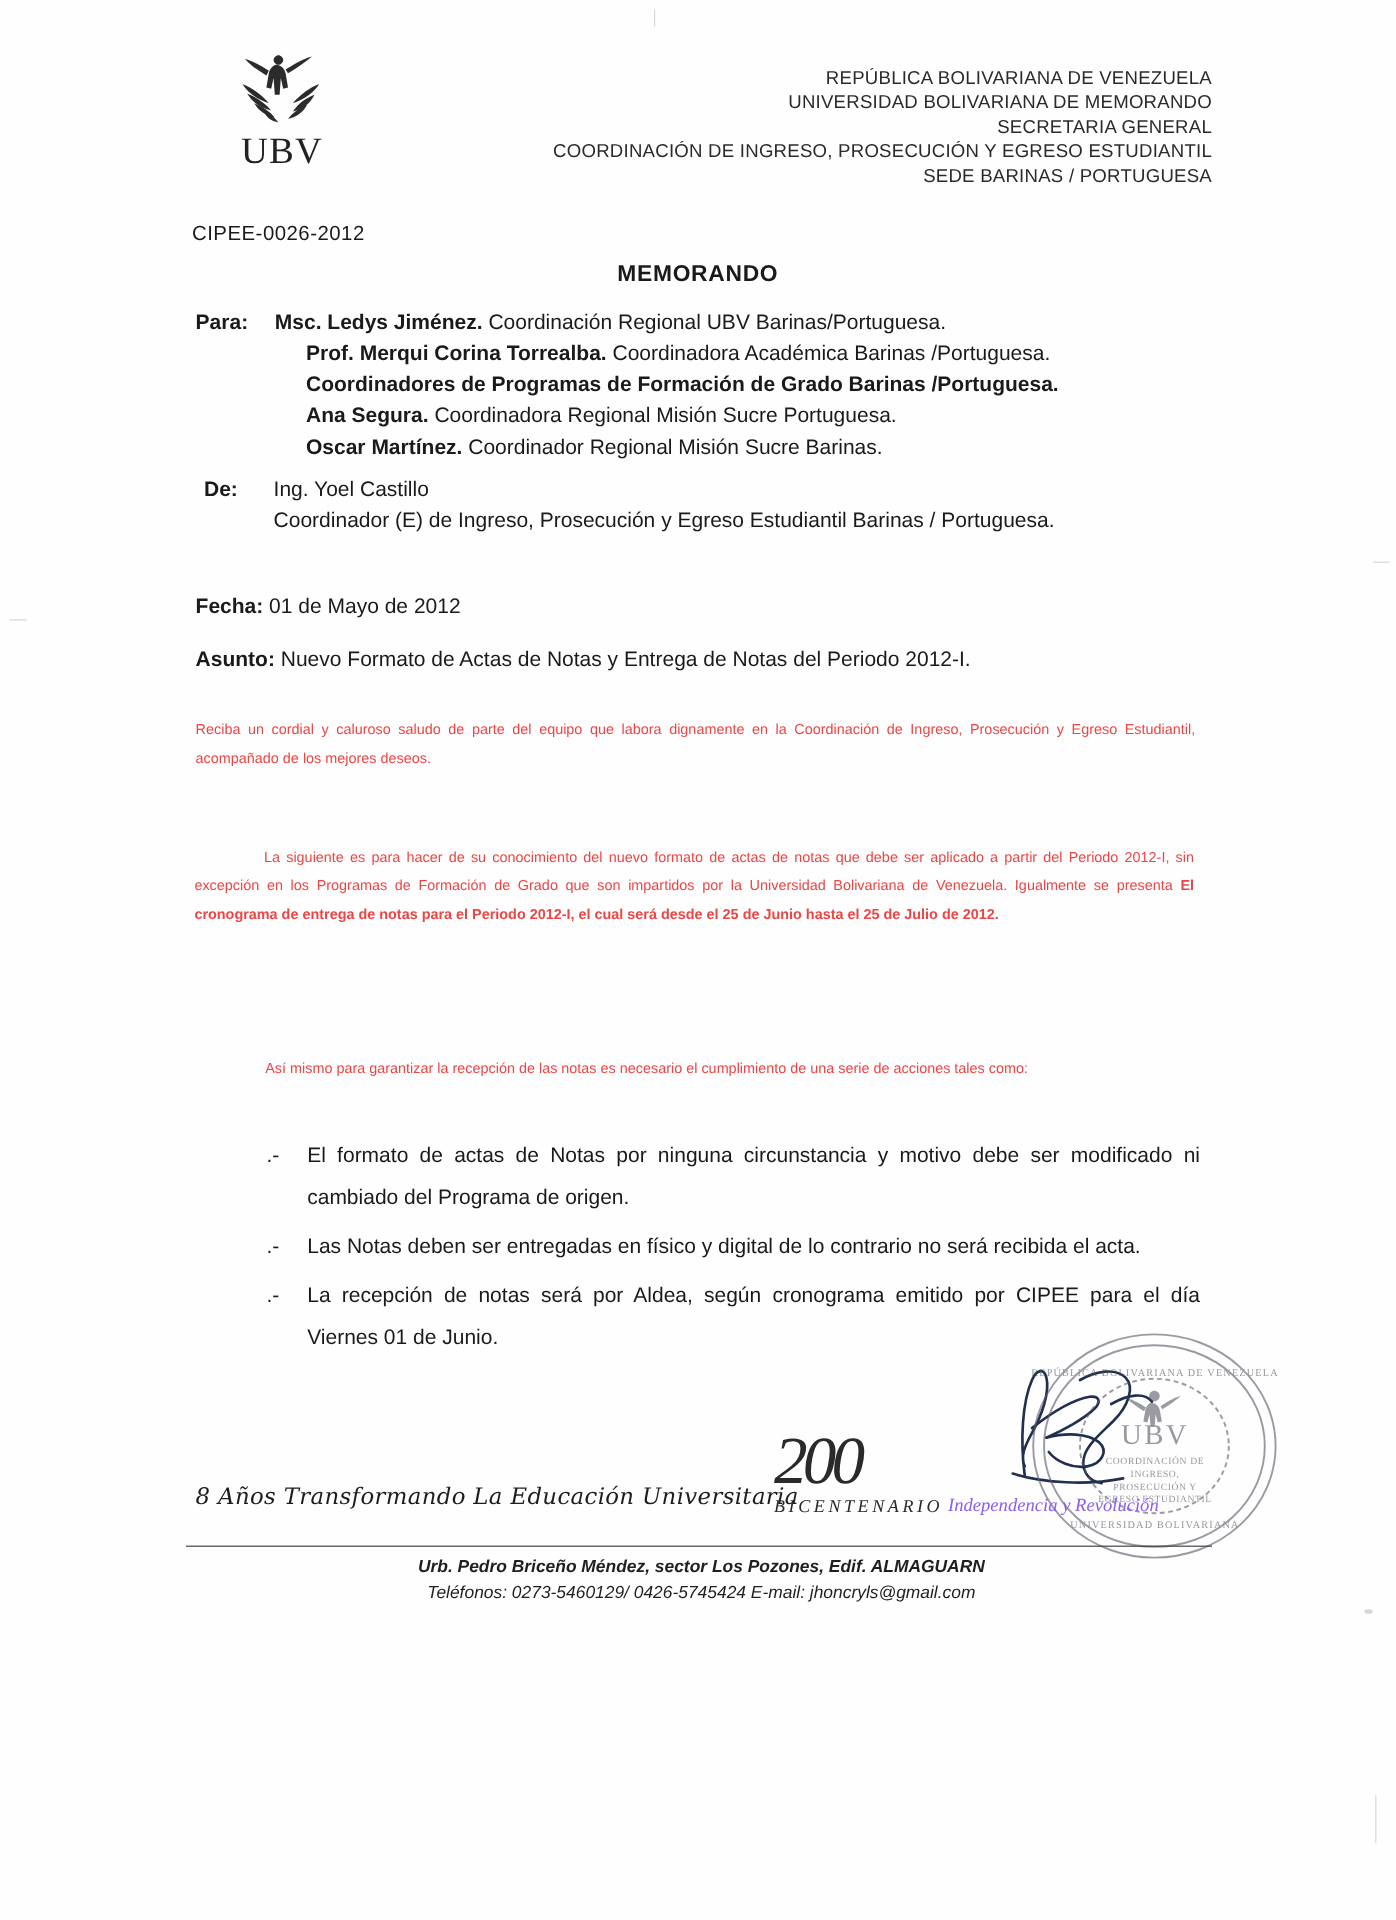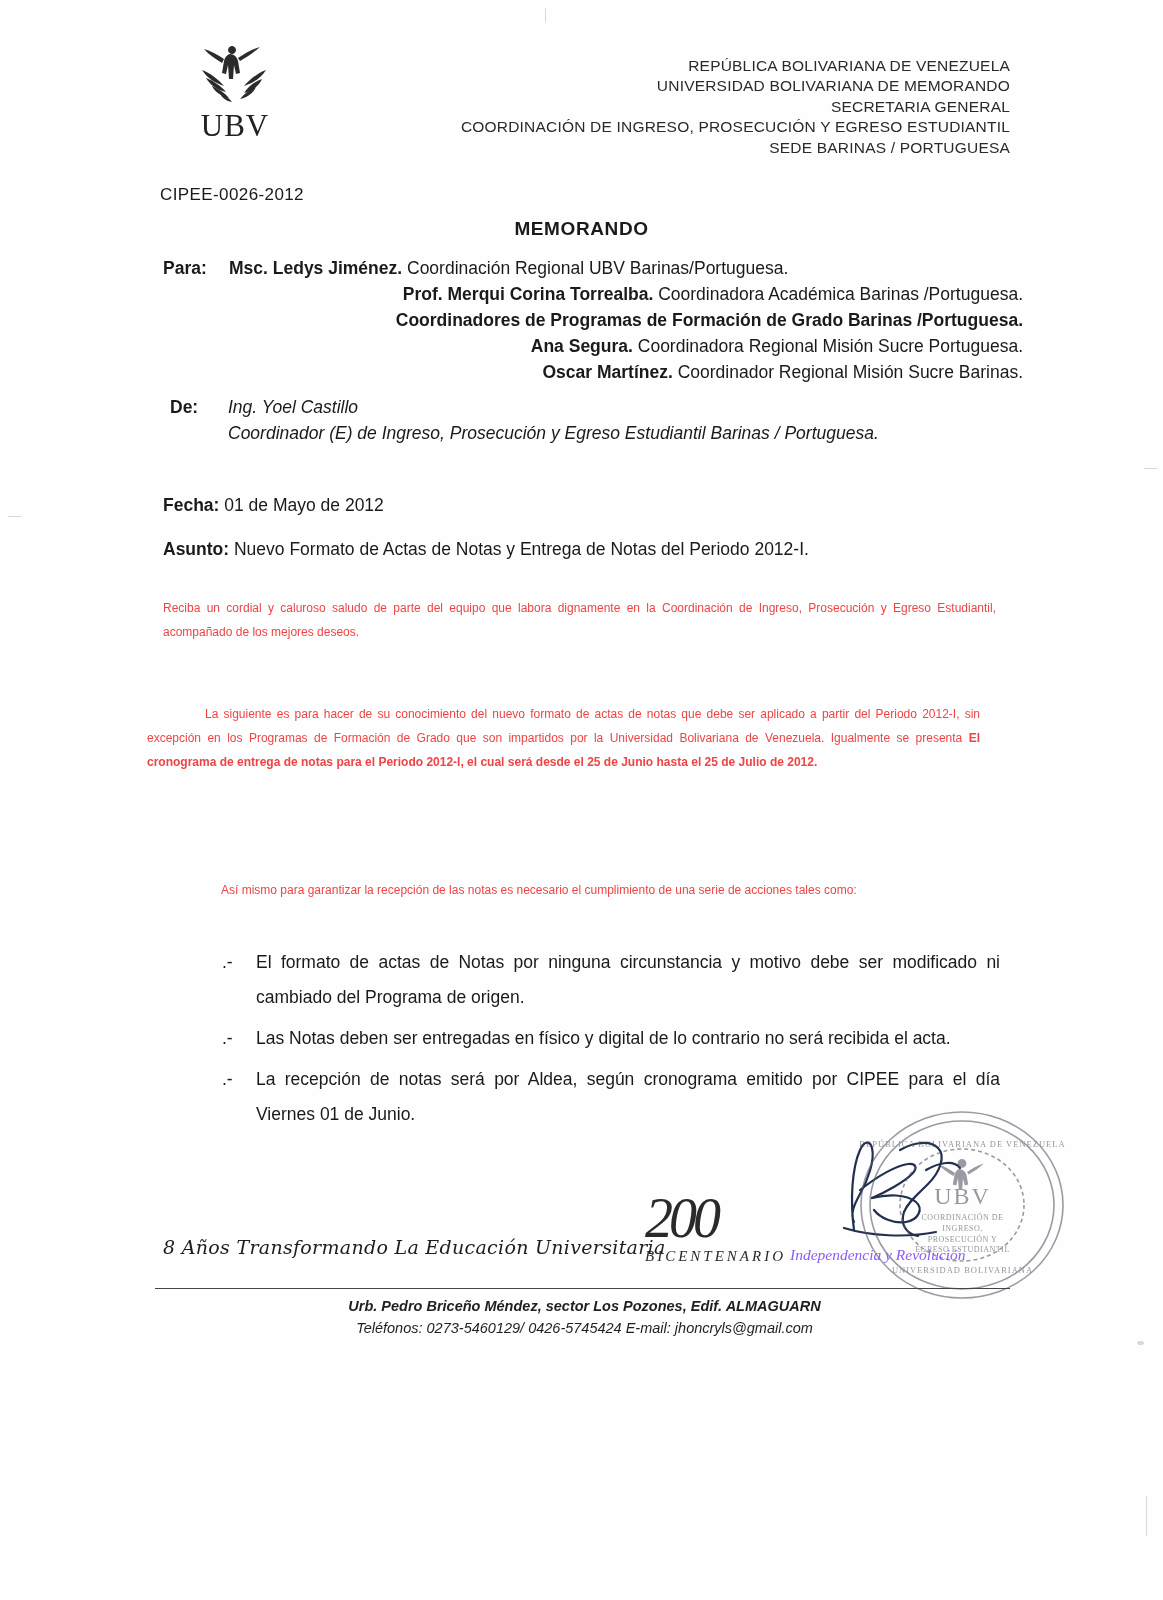--- a/index.html
+++ b/index.html
@@ -105,60 +105,58 @@
   .recip-row {
     display: flex;
     align-items: baseline;
   }
   .recip-key {
     font-weight: bold;
     width: 66px;
     flex: 0 0 66px;
   }
   .recip-indent {
-    margin-left: 66px;
-    justify-content: flex-end;
+    margin-left: 92px;
   }
   .from-block {
     left: 170px;
     top: 395px;
     width: 860px;
   }
   .from-row {
     display: flex;
     align-items: baseline;
   }
   .from-key {
     font-weight: bold;
     width: 58px;
     flex: 0 0 58px;
   }
   .from-body {
     flex: 1;
-    font-style: italic;
   }
   .date-line {
     left: 163px;
     top: 493px;
     width: 800px;
   }
   .subject-line {
     left: 163px;
     top: 537px;
     width: 880px;
   }
   .para {
     position: absolute;
     font-size: 12px;
     line-height: 2.0;
     text-align: justify;
     color: #ef4444;
   }
   .p1 { left: 163px; top: 596px; width: 833px; }
-  .p2 { left: 147px; top: 702px; width: 833px; text-indent: 58px; }
+  .p2 { left: 162px; top: 702px; width: 833px; text-indent: 58px; }
   .p3 { left: 163px; top: 878px; width: 833px; text-indent: 58px; }
   .bullets {
     position: absolute;
     left: 222px;
     top: 945px;
     width: 778px;
     font-size: 17.5px;
     line-height: 2.0;
     text-align: justify;
   }

